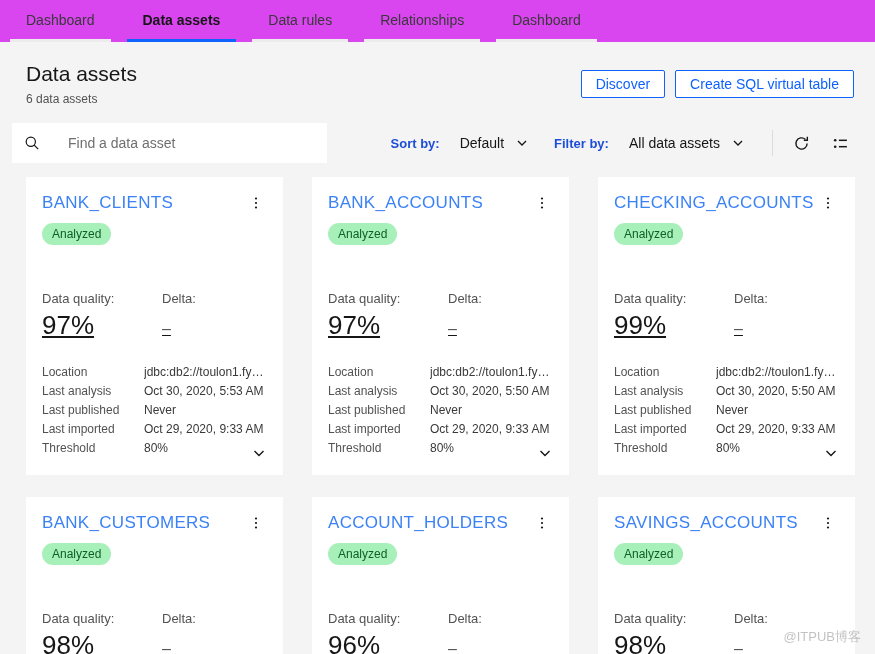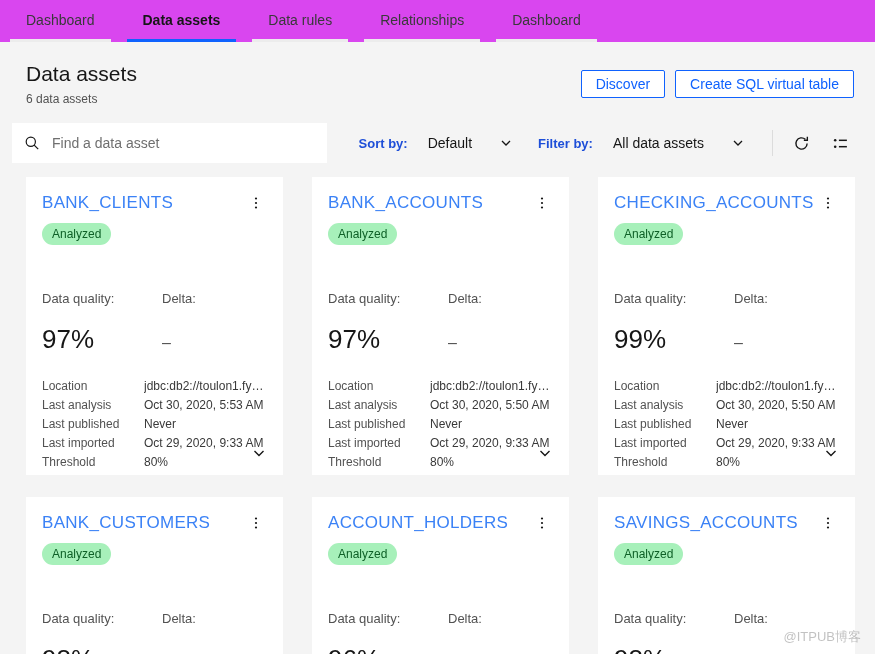--- a/index.html
+++ b/index.html
@@ -23,46 +23,46 @@
   .page-subtitle { font-size:12px; color:#525252; margin-top:6px; }
   .header-buttons { display:flex; gap:10px; margin-top:8px; }
   .btn-outline { background:#ffffff; border:1px solid #0f62fe; color:#0f62fe;
                  font-size:14px; font-family:inherit; height:28px; padding:0 14px;
                  border-radius:2px; cursor:pointer; }
 
   
   .toolbar { display:flex; align-items:center; justify-content:space-between;
              margin:17px 20px 0 12px; }
   .search-box { background:#ffffff; width:315px; height:40px; display:flex;
-                align-items:center; padding:0 12px; }
+                align-items:center; padding:0 12px;gap:16px; }
   .search-box svg { flex:0 0 auto; }
   .search-box input { border:none; outline:none; background:transparent; flex:1;
                       margin-left:12px; font-size:14px; font-family:inherit; color:#161616; }
   .search-box input::placeholder { color:#6f6f6f; }
   .toolbar-right { display:flex; align-items:center; }
   .tlabel { font-size:13px; font-weight:bold; color:#1d4ed8; }
-  .dropdown { display:flex; align-items:center; gap:28px; margin:0 26px 0 20px;
+  .dropdown { display:flex; align-items:center; gap:12px; margin:0 26px 0 20px;
               font-size:14px; color:#161616; cursor:pointer; }
   .v-divider { width:1px; height:26px; background:#dcdcdc; margin:0 14px 0 2px; }
   .icon-btn { background:none; border:none; cursor:pointer; padding:6px; display:flex;
               align-items:center; }
 
   
   .cards { display:grid; grid-template-columns:repeat(3,1fr); column-gap:29px; row-gap:22px;
            margin:14px 20px 0 26px; }
   .card { background:#ffffff; padding:16px; height:298px; cursor:pointer; position:relative; }
   .card-head { display:flex; justify-content:space-between; align-items:flex-start; }
   .card-title { font-size:17px; color:#3b82f6; letter-spacing:0.3px; white-space:nowrap;
                 overflow:hidden; }
   .kebab { padding:2px 4px; cursor:pointer; line-height:0; }
   .badge { display:inline-block; margin-top:10px; background:#a7f0ba; color:#0e6027;
            font-size:12px; padding:4px 10px; border-radius:12px; }
   .dq-labels { display:flex; margin-top:46px; font-size:13px; color:#525252; }
   .dq-labels span:first-child { flex:0 0 120px; }
-  .dq-values { display:flex; margin-top:18px; align-items:baseline; }
+  .dq-values { display:flex; margin-top:4px; align-items:baseline;text-decoration:underline; }
   .dq-values .dq { flex:0 0 120px; font-size:26px; color:#161616; }
   .dq-values .delta { font-size:16px; color:#525252; }
   .meta { display:grid; grid-template-columns:94px 1fr; column-gap:8px; row-gap:5px;
           margin-top:24px; font-size:12px; }
   .meta .mlabel { color:#525252; }
   .meta .mvalue { color:#393939; white-space:nowrap; overflow:hidden; text-overflow:ellipsis; }
   .card-foot { position:absolute; right:12px; bottom:10px; cursor:pointer; line-height:0;
                padding:4px; }
 
   .watermark { position:absolute; right:14px; bottom:8px; font-size:13px;

